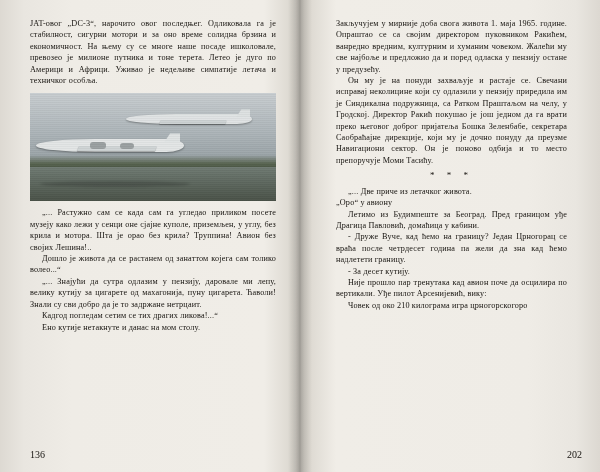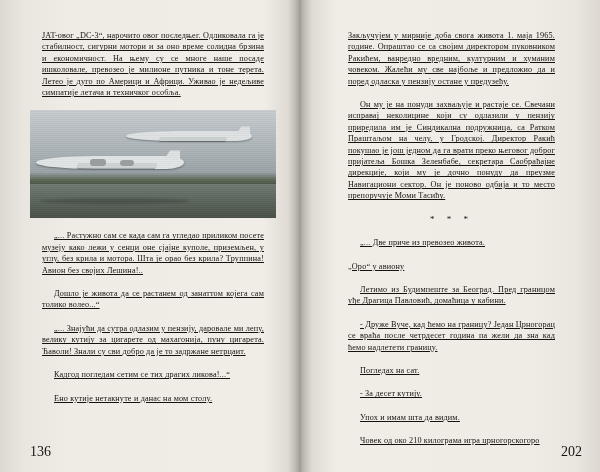--- a/index.html
+++ b/index.html
@@ -39,42 +39,41 @@
     padding: 18px 45px 0 24px;
   }
   .col {
     font-size: 8.2px;
     line-height: 11.4px;
     text-align: justify;
     color: #16130f;
     letter-spacing: 0.02em;
   }
   .col p {
-    margin: 12px;
+    margin: 0;
     text-indent: 12px;
-    text-decoration: underline;
   }
   .col p.noind {
     text-indent: 0;
   }
   .col p.center {
     text-indent: 0;
     text-align: left;
   }
   .stars {
     text-align: center;
     font-size: 9px;
     letter-spacing: 5px;
     margin: 4px 0 4px 0;
     color: #16130f;
   }
   .folio {
     position: absolute;
     bottom: 12px;
-    font-size: 14px;
+    font-size: 10px;
     color: #16130f;
   }
   .folio-left { left: 30px; }
   .folio-right { right: 30px; }
 
   
   .photo {
     position: relative;
     width: 246px;
     height: 108px;
@@ -195,27 +194,26 @@
     <div class="folio folio-left">136</div>
   </div>
 
   <div class="page page-right">
     <div class="col">
       <p class="noind">Закључујем у мирније доба свога живота 1. маја 1965. године. Опраштао се са својим директором пуковником Ракићем, ванредно вредним, културним и хуманим човеком. Жалећи му све најбоље и предложио да и поред одласка у пензију остане у предузећу.</p>
       <p>Он му је на понуди захваљује и растаје се. Свечани исправај неколицине који су одлазили у пензију приредила им је Синдикална подружница, са Ратком Праштаљом на челу, у Гродској. Директор Ракић покушао је још једном да га врати преко његовог доброг пријатеља Бошка Зеленбабе, секретара Саобраћајне дирекције, који му је дочно понуду да преузме Навигациони сектор. Он је поново одбија и то место препоручује Моми Тасићу.</p>
 
       <div class="stars">* * *</div>
 
-      <p>„... Две приче из превозео живота.</p>
+      <p>„... Две приче из летачког живота.</p>
       <p class="center">„Оро“ у авиону</p>
 
       <p>Летимо из Будимпеште за Београд. Пред границом уђе Драгица Павловић, домаћица у кабини.</p>
       <p>- Друже Вуче, кад ћемо на границу? Један Црногорац се враћа после четрдесет година па жели да зна кад ћемо надлетети границу.</p>
-      <p>Погледах на сат.</p>
       <p>- За десет кутију.</p>
-      <p>Упох и имам шта да видим.</p>
+      <p>Није прошло пар тренутака кад авион поче да осцилира по вертикали. Уђе пилот Арсенијевић, вику:</p>
       <p>Човек од око 210 килограма игра црногорскогоро</p>
     </div>
     <div class="folio folio-right">202</div>
   </div>
 
   <div class="gutter-shadow"></div>
 </div>
 
 </body></html>

